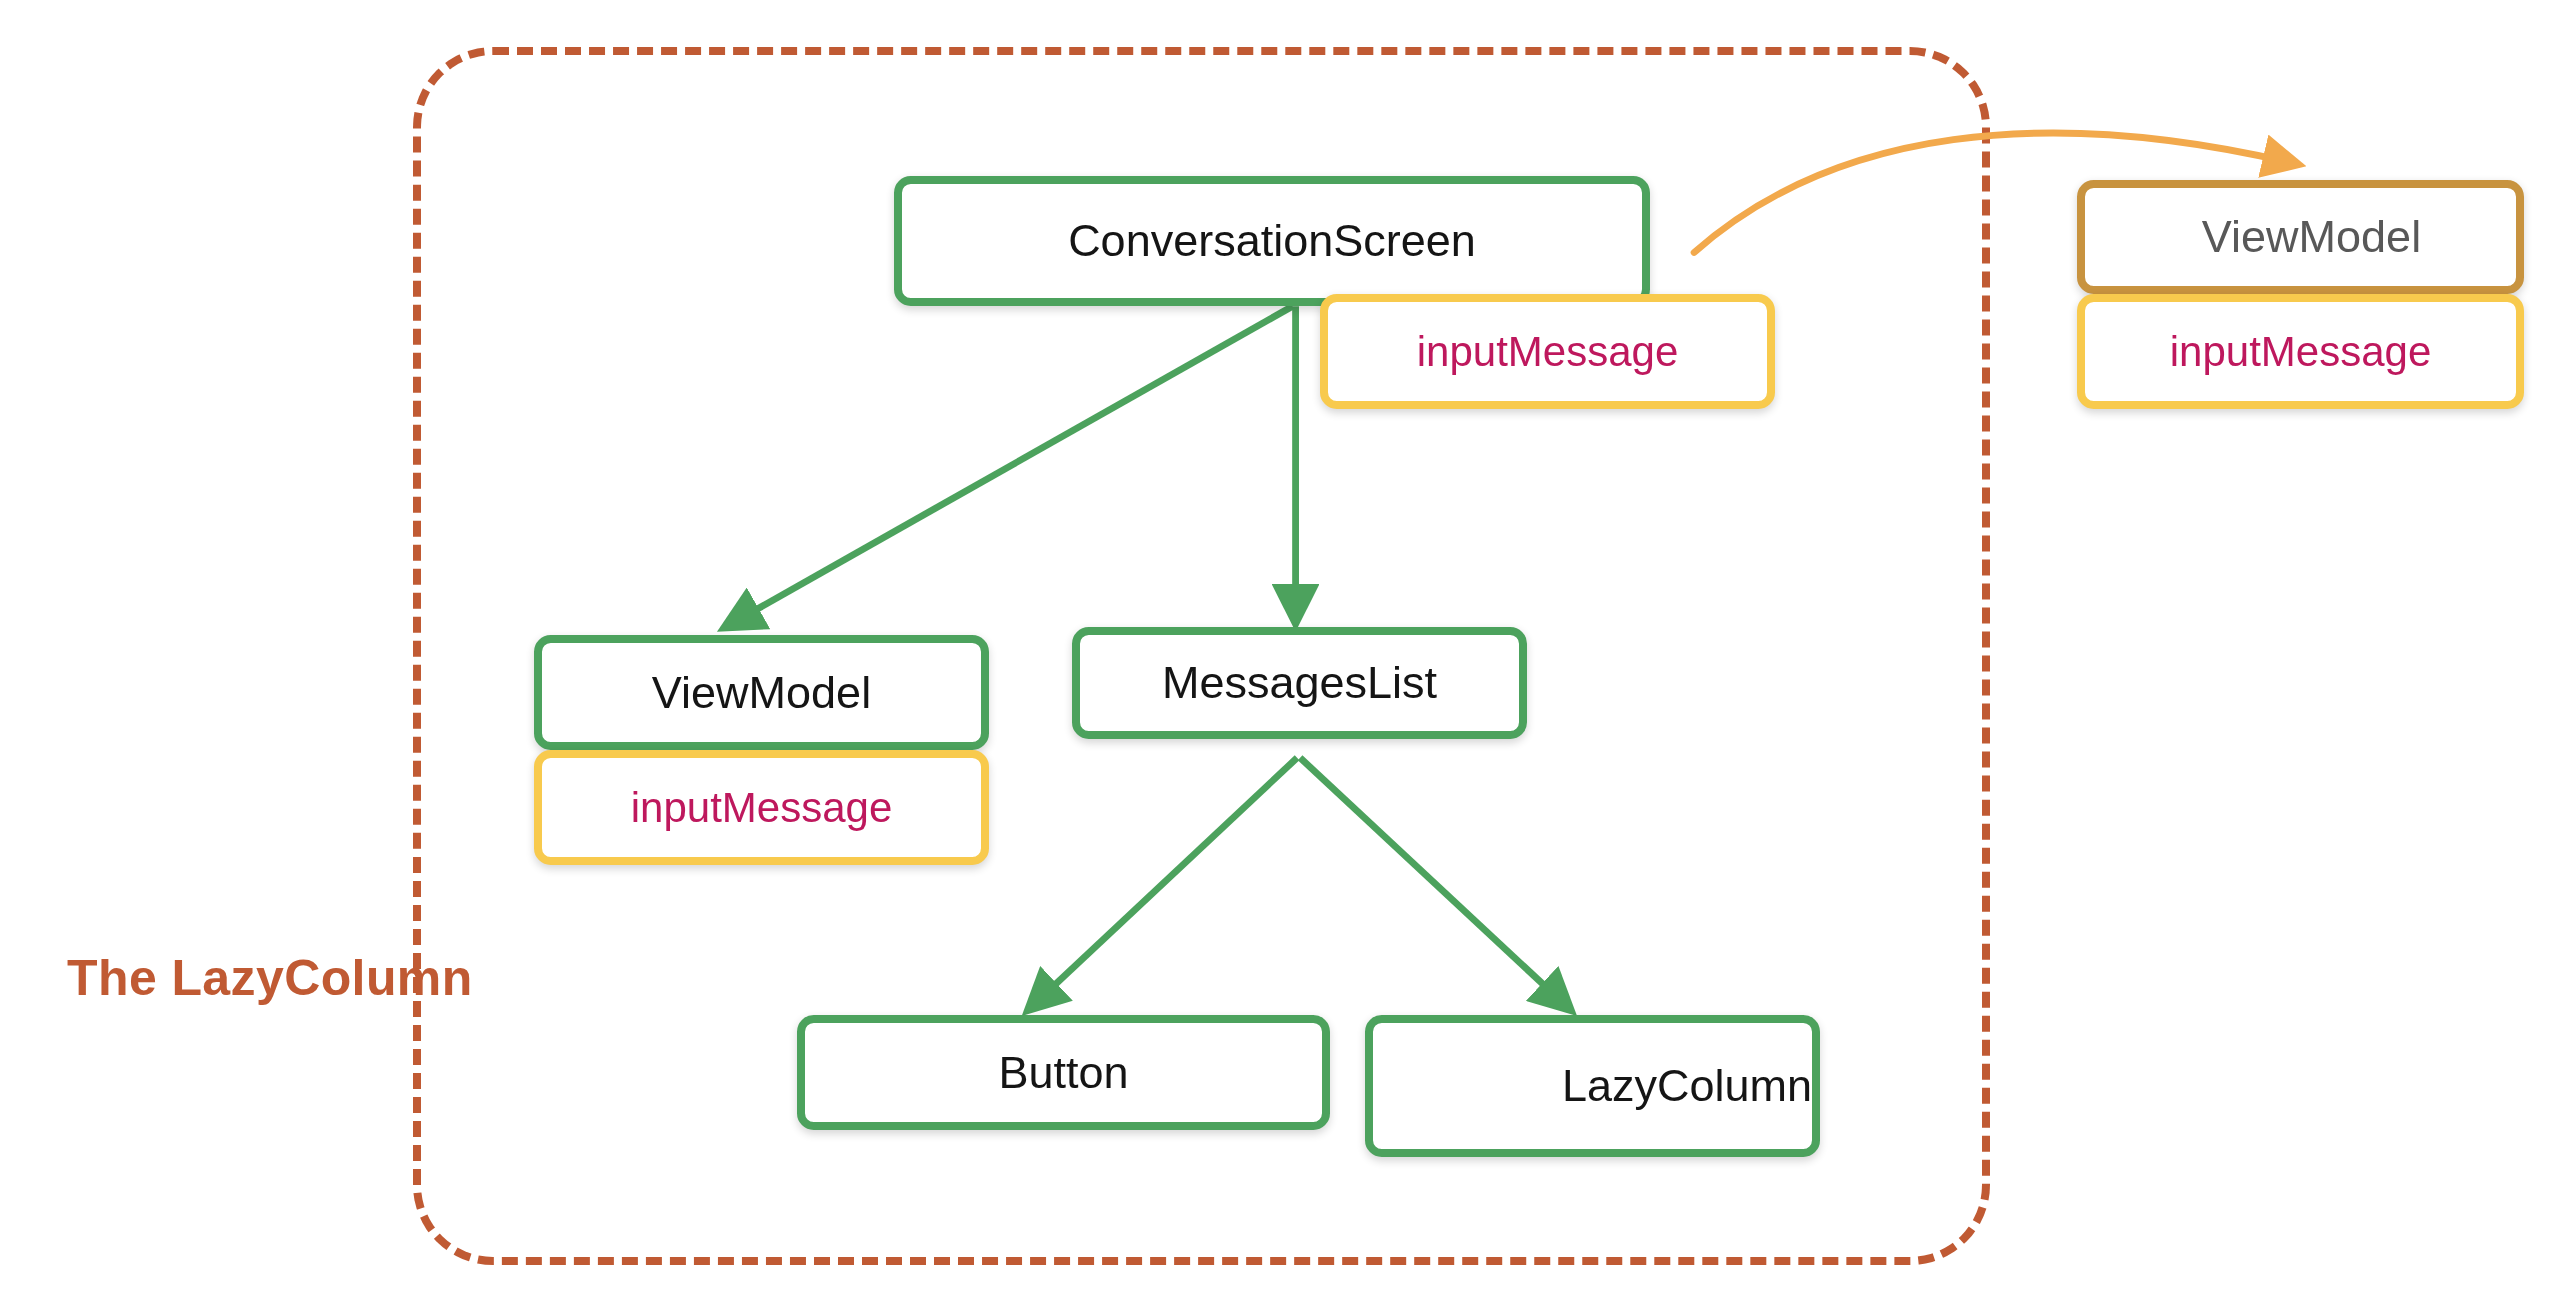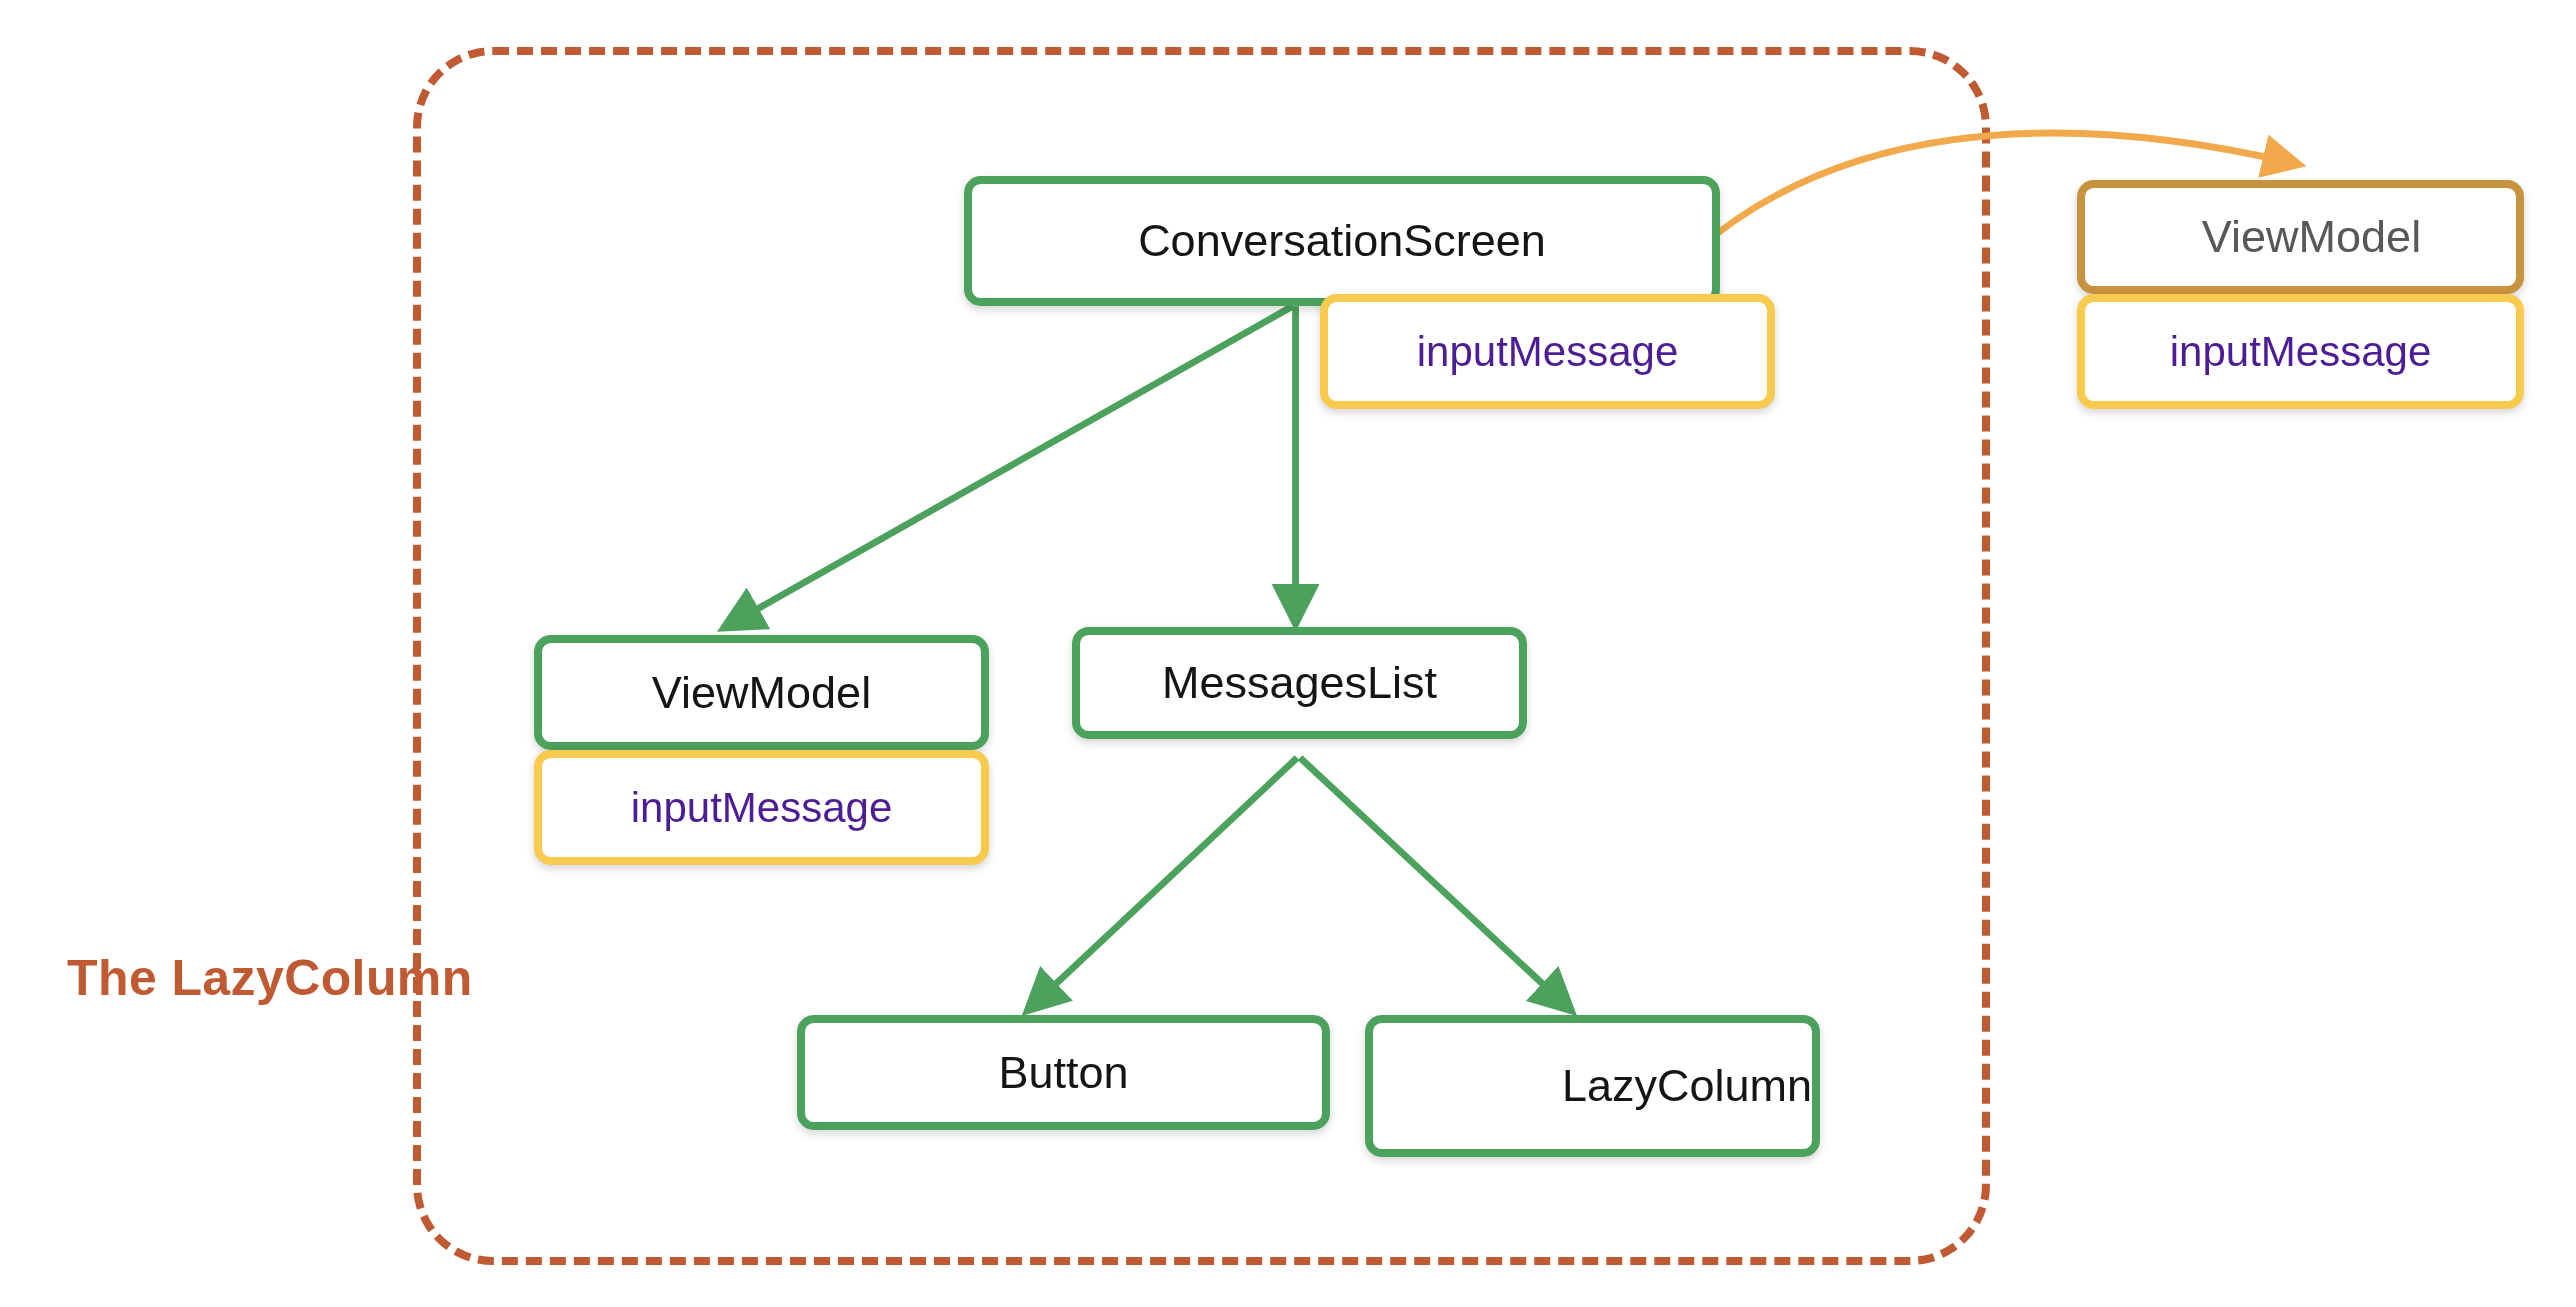--- a/index.html
+++ b/index.html
@@ -65,28 +65,28 @@
     border: 8.3px solid #4CA25D;
     color: #151515;
   }
   .node-brown {
     border: 8.3px solid #C8933F;
     color: #585858;
     padding-left: 22px;
   }
   .node-yellow {
     border: 8.3px solid #F8CA4D;
-    color: #4c1d95;
+    color: #be185d;
   }
 
   .label-lg   { font-size: 45px; }
   .label-md   { font-size: 42px; }
 
   
-  #node-conversationscreen { left: 964px; top: 176px;  width: 756px;  height: 130px; }
+  #node-conversationscreen { left: 894px; top: 176px;  width: 756px;  height: 130px; }
   #node-inputmessage-cs    { left: 1320px; top: 294px;  width: 455px;  height: 115px; z-index: 5; }
 
   #node-viewmodel          { left: 2077px; top: 180px;  width: 447px;  height: 114px; }
   #node-inputmessage-vm    { left: 2077px; top: 294px;  width: 447px;  height: 115px; z-index: 5; }
 
   #node-userinput          { left: 534px;  top: 635px;  width: 455px;  height: 115px; }
   #node-inputmessage-ui    { left: 534px;  top: 750px;  width: 455px;  height: 115px; z-index: 5; }
 
   #node-messageslist       { left: 1072px; top: 627px;  width: 455px;  height: 112px; }
 

